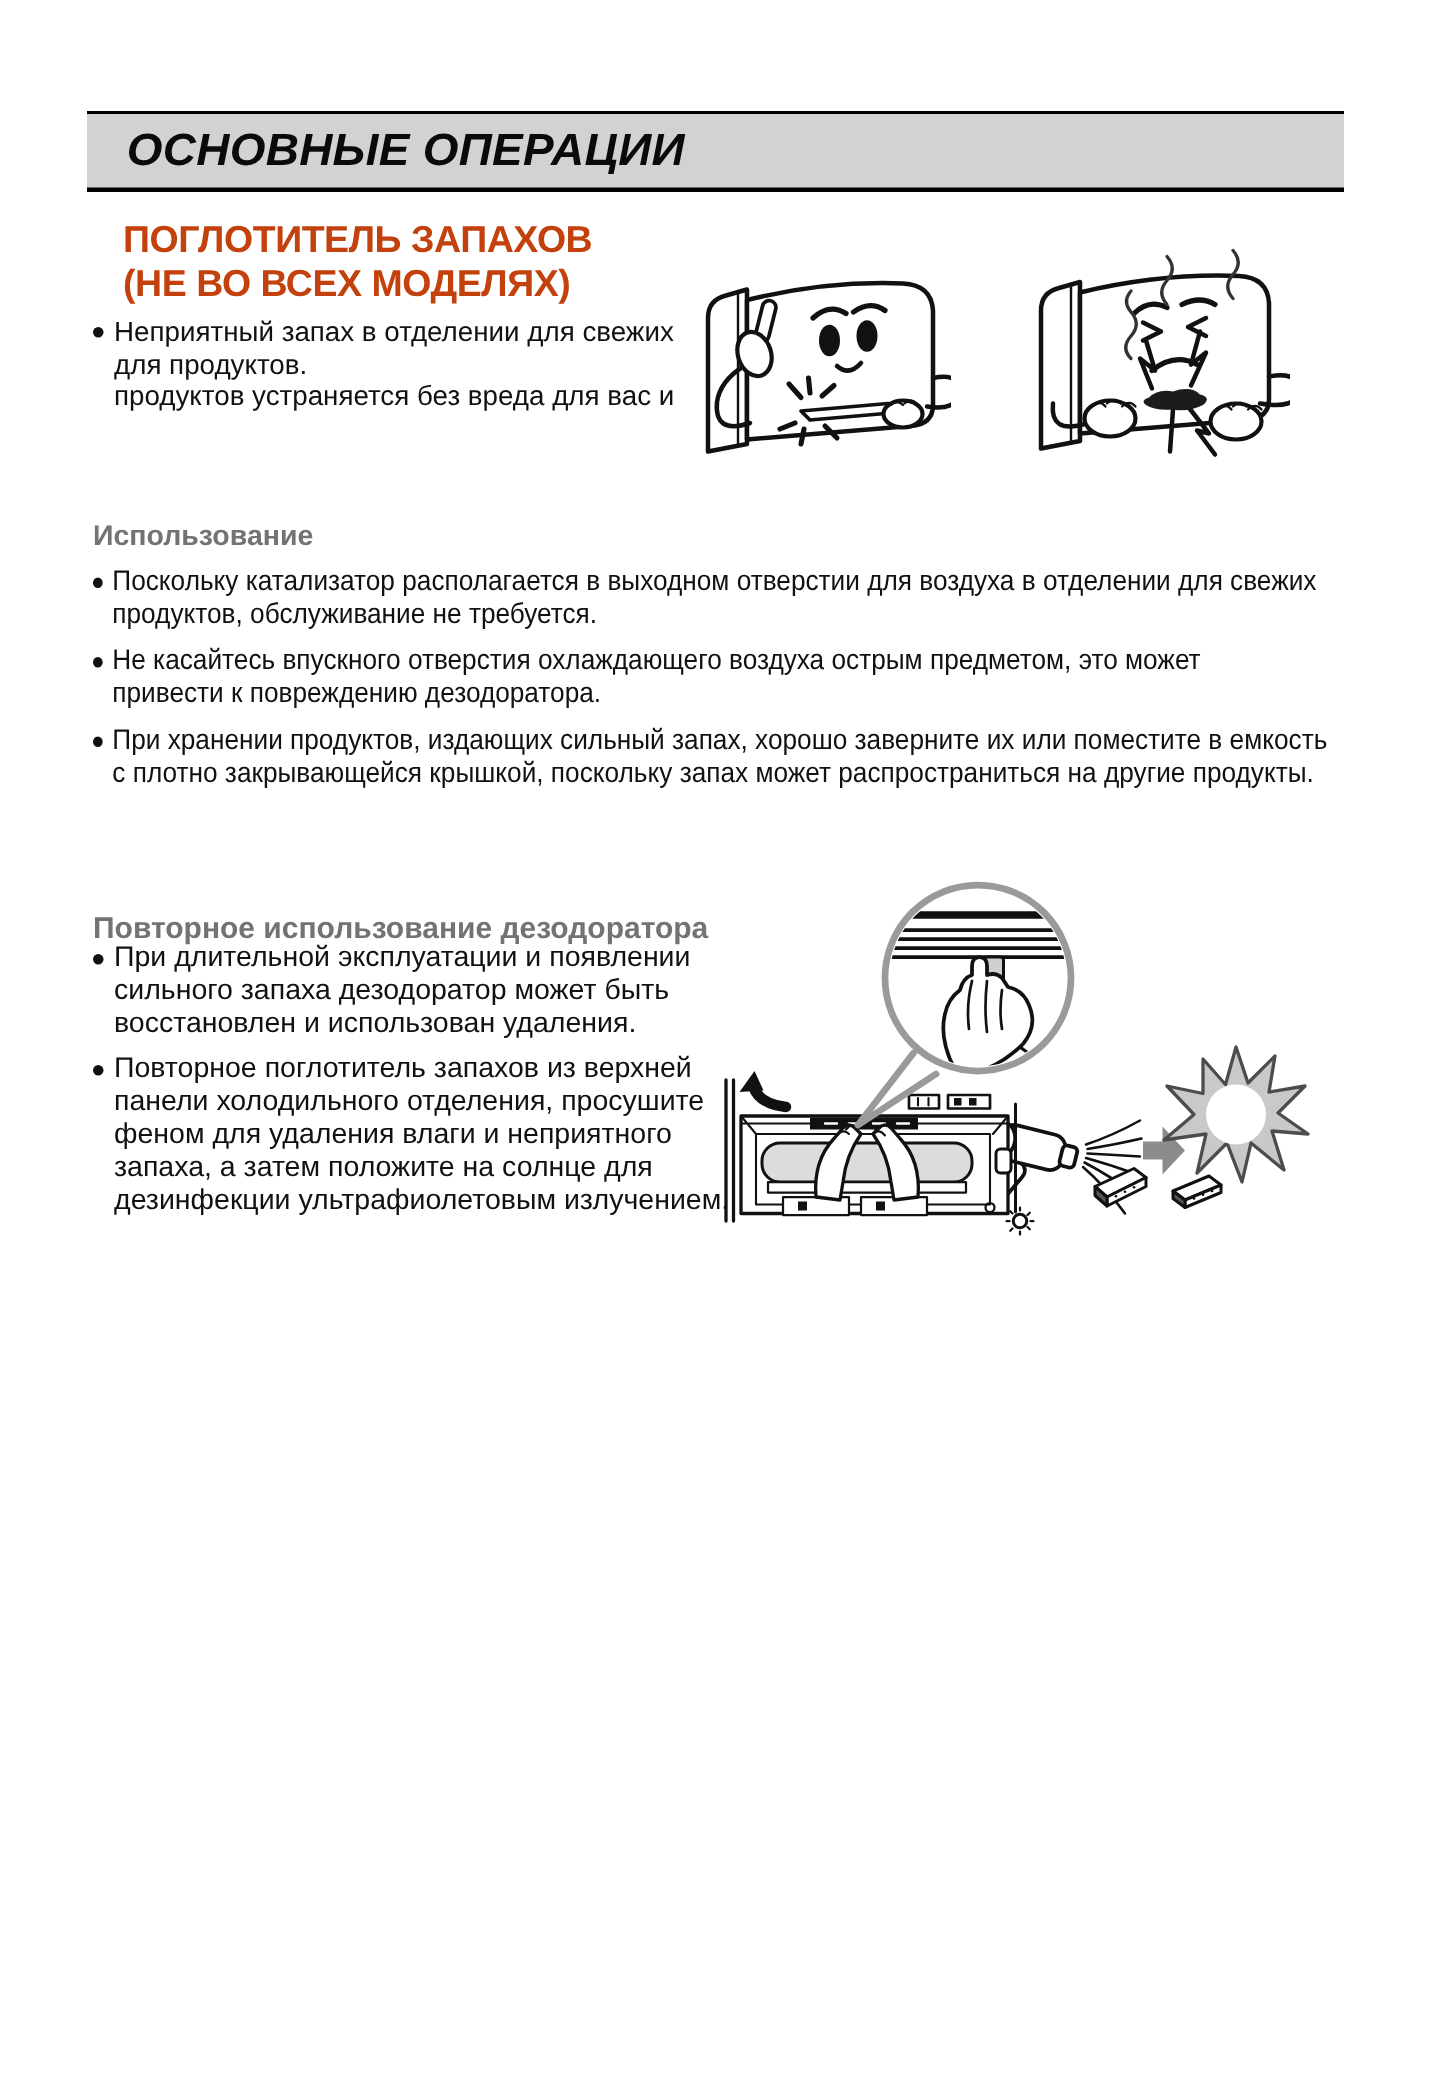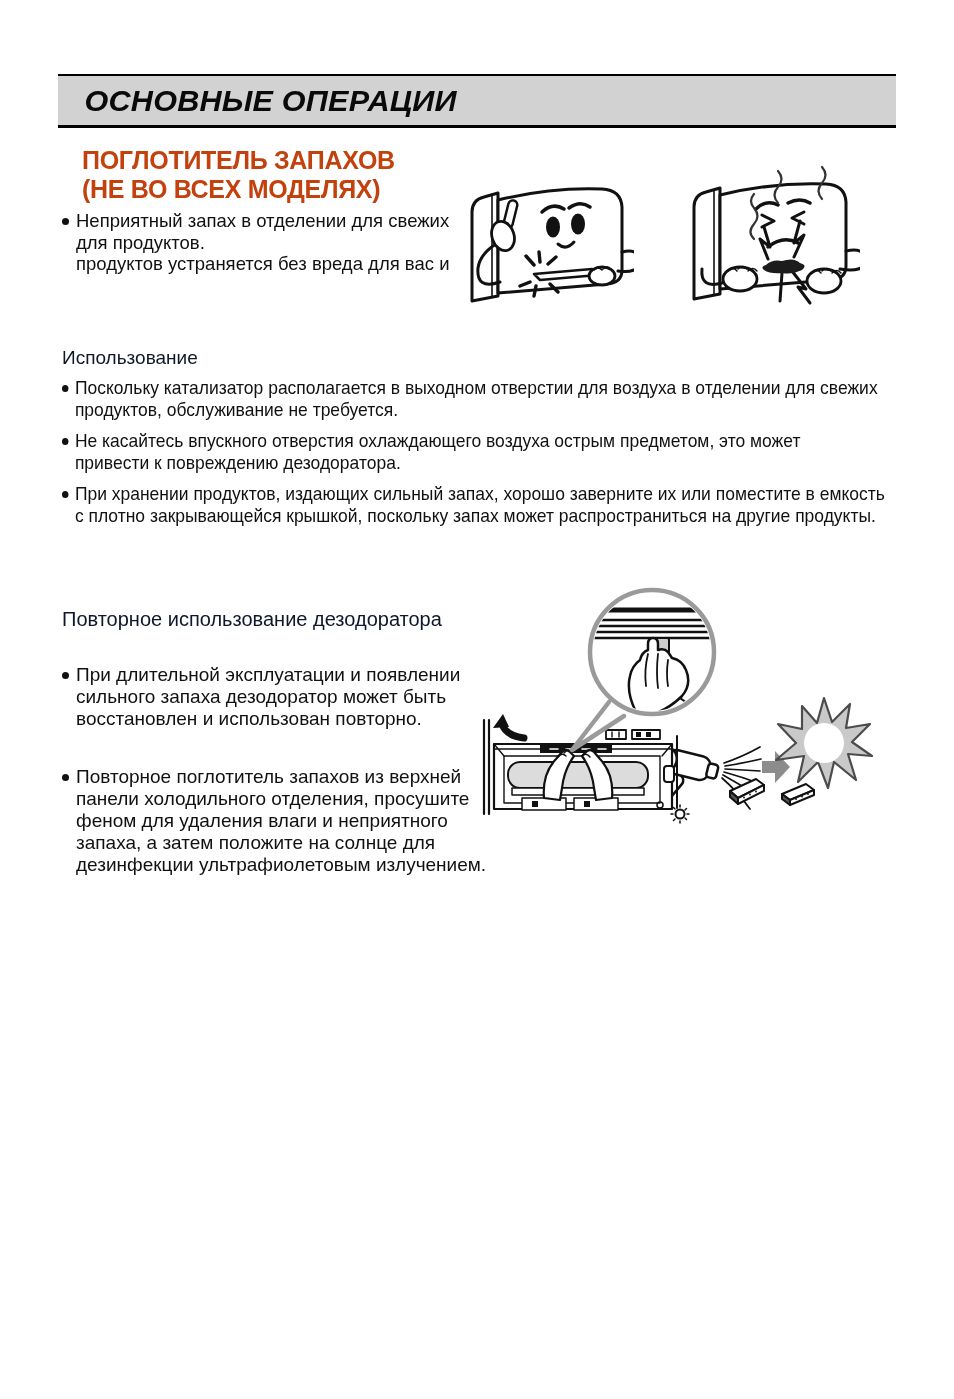--- a/index.html
+++ b/index.html
@@ -24,31 +24,31 @@
     font-size:25px; font-weight:700; color:#c2410c; line-height:29px; letter-spacing:-0.3px;margin-left:20px;
   }
 
   
   .bullets { list-style:none; }
   .bullets li { display:flex; margin-bottom:23px; }
   .dot { flex:0 0 7px; width:7px; height:7px; border-radius:50%; background:#111; margin:8px 7px 0 0; }
   .btext div { white-space:nowrap; }
 
   .intro-bullets { position:absolute; left:62px; top:210px; width:410px; font-size:18.5px; line-height:21.5px; }
-  .subhead { position:absolute; font-weight:400; color:#0f172a; }
+  .subhead { position:absolute; font-weight:700; color:#737373; }
   .usage-head { left:62px; top:347px; font-size:19px; }
   .usage-bullets {
     position:absolute; left:62px; top:377px; width:960px;
     font-size:19px; line-height:22px;
     transform:scaleX(0.92); transform-origin:left top;
   }
   .usage-bullets li { margin-bottom:9px; }
   .reuse-head { left:62px; top:595px; font-size:20px;margin-top:13px; }
   .reuse-bullets { position:absolute; left:62px; top:628px; width:420px; font-size:19px; line-height:22px; }
-  .reuse-bullets li { margin-bottom:8px;margin-top:36px; }
+  .reuse-bullets li { margin-bottom:8px; }
 
   
   .illus { position:absolute; }
   .happy-fridge  { left:456px; top:170px; }
   .smelly-fridge { left:682px; top:163px; }
   .ceiling       { left:478px; top:714px; z-index:1; }
   .balloon       { left:552px; top:580px; z-index:2; }
   .dryer         { left:648px; top:733px; }
   .arrow-right   { left:762px; top:750px; }
   .sun           { left:772px; top:696px; }
@@ -151,21 +151,21 @@
     </li>
   </ul>
 
   <h3 class="subhead reuse-head">Повторное использование дезодоратора</h3>
   <ul class="bullets reuse-bullets">
     <li>
       <span class="dot"></span>
       <span class="btext">
         <div>При длительной эксплуатации и появлении</div>
         <div>сильного запаха дезодоратор может быть</div>
-        <div>восстановлен и использован повторно.</div>
+        <div>восстановлен и использован удаления.</div>
       </span>
     </li>
     <li>
       <span class="dot"></span>
       <span class="btext">
         <div>Повторное поглотитель запахов из верхней</div>
         <div>панели холодильного отделения, просушите</div>
         <div>феном для удаления влаги и неприятного</div>
         <div>запаха, а затем положите на солнце для</div>
         <div>дезинфекции ультрафиолетовым излучением.</div>

